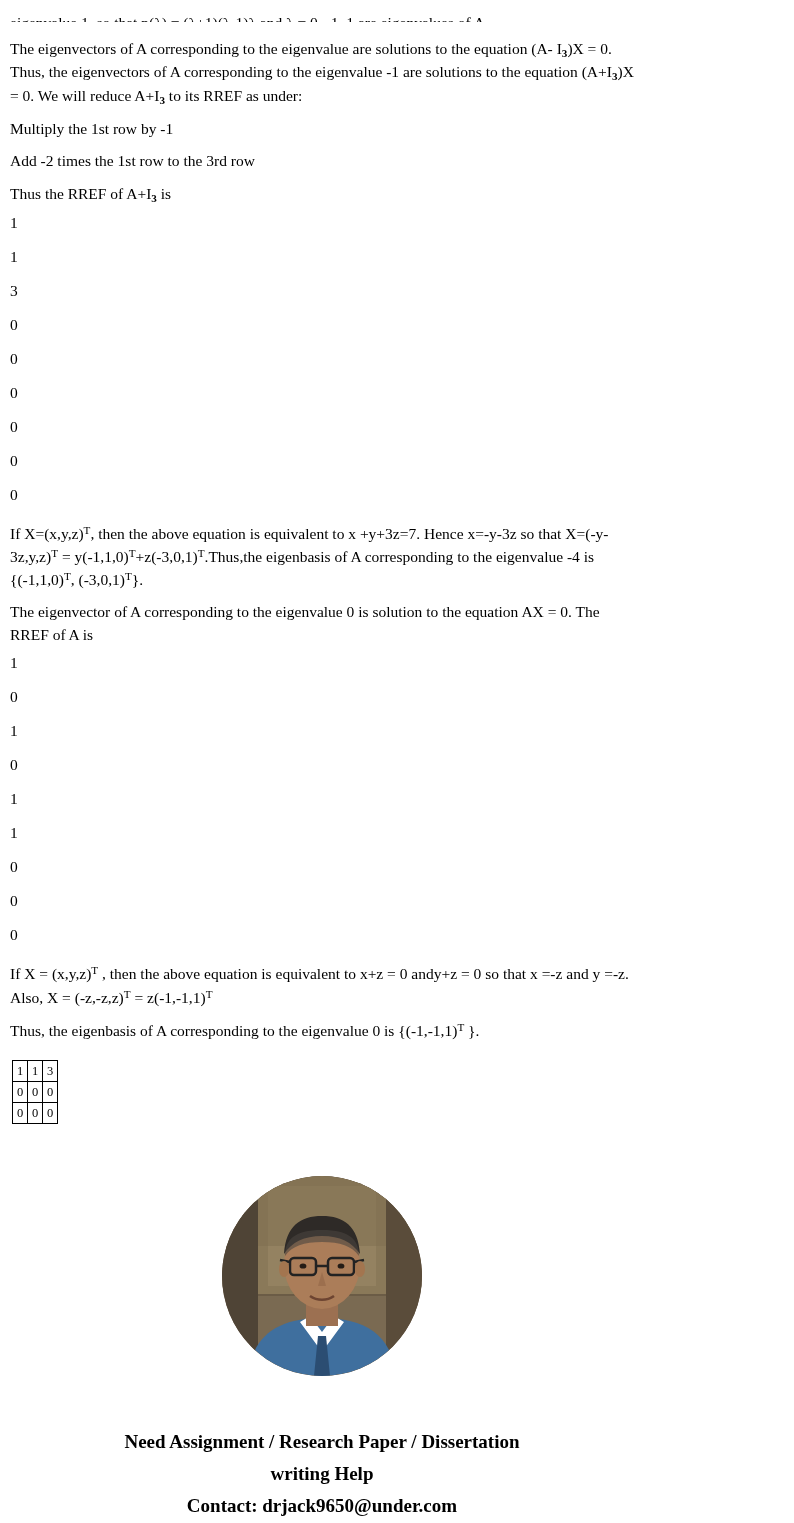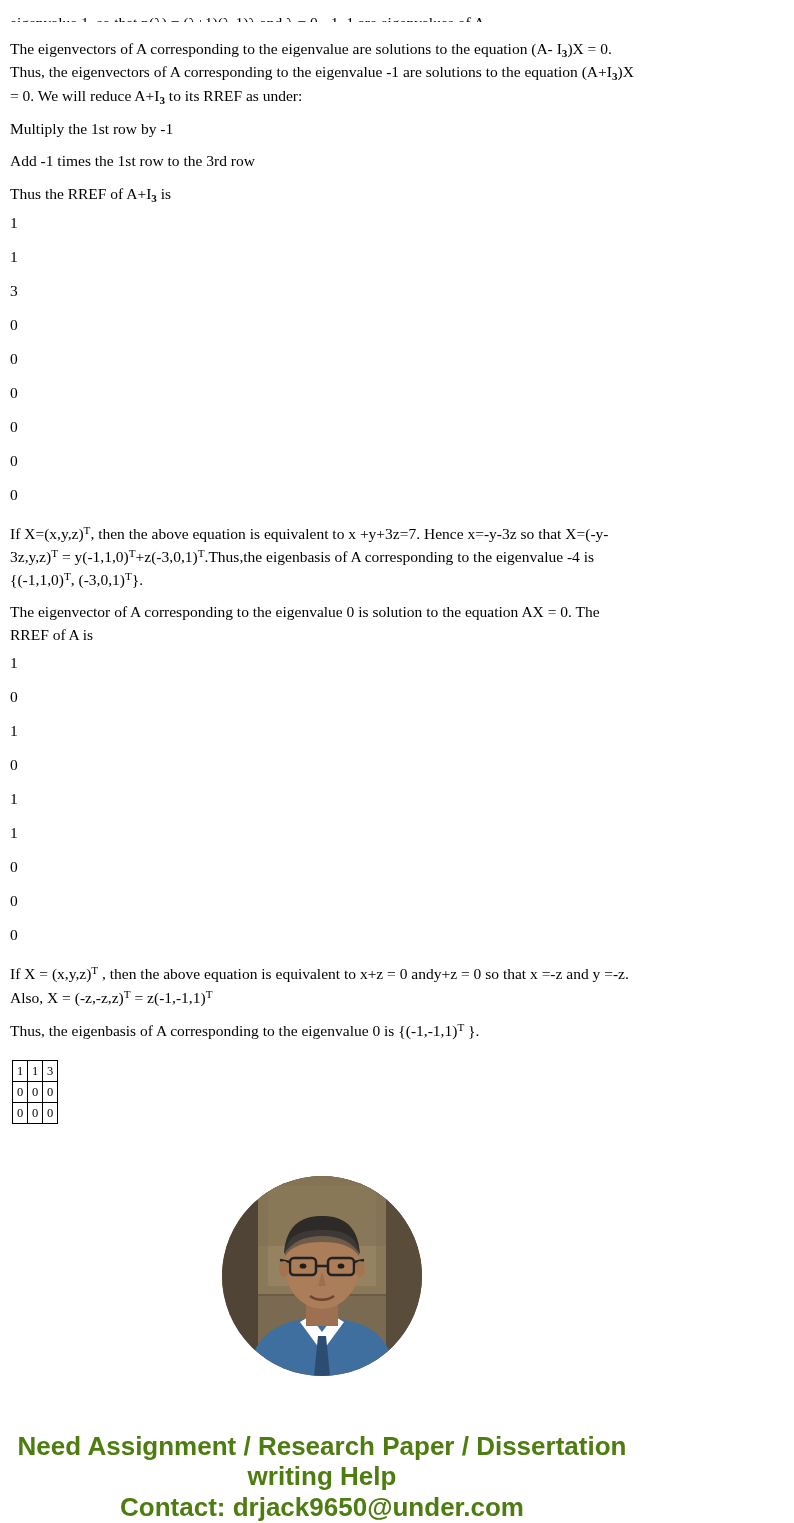--- a/index.html
+++ b/index.html
@@ -79,43 +79,43 @@
     border-radius: 50%;
     display: inline-block;
     overflow: hidden;
     position: relative;
     background: #6d6458;
   }
   .avatar svg { display: block; }
   .footer {
     margin-top: 48px;
     text-align: center;
-    font-family: Liberation Sans, sans-serif;
+    font-family: Liberation Serif, serif;
     font-weight: bold;
-    font-size: 26px;
+    font-size: 19px;
     line-height: 1.17;
-    color: #4d7c0f;
+    color: #000000;
   }
   .footer .line2 {
-    margin-top: 0;
+    margin-top: 10px;
   }
 </style>
 </head>
 <body>
 
 <div class="page">
 
   <div class="clipped-top">eigenvalue 1, so that p(λ) = (λ+1)(λ-1)λ and λ = 0, -1, 1 are eigenvalues of A.</div>
 
   <p class="para first"><span>The eigenvectors of A corresponding to the eigenvalue are solutions to the equation (A- I</span><sub>3</sub><span>)X = 0. Thus, the eigenvectors of A corresponding to the eigenvalue -1 are solutions to the equation (A+I</span><sub>3</sub><span>)X = 0. We will reduce A+I</span><sub>3</sub><span> to its RREF as under:</span></p>
 
   <p class="para">Multiply the 1st row by -1</p>
 
 
-  <p class="para">Add -1 times the 1st row to the 3rd row</p>
+  <p class="para">Add -2 times the 1st row to the 3rd row</p>
 
   <p class="para"><span>Thus the RREF of A+I</span><sub>3</sub><span> is</span></p>
 
   <div class="mat-col">
     <p class="mrow">1</p>
     <p class="mrow">1</p>
     <p class="mrow">3</p>
     <p class="mrow">0</p>
     <p class="mrow">0</p>
     <p class="mrow">0</p>

